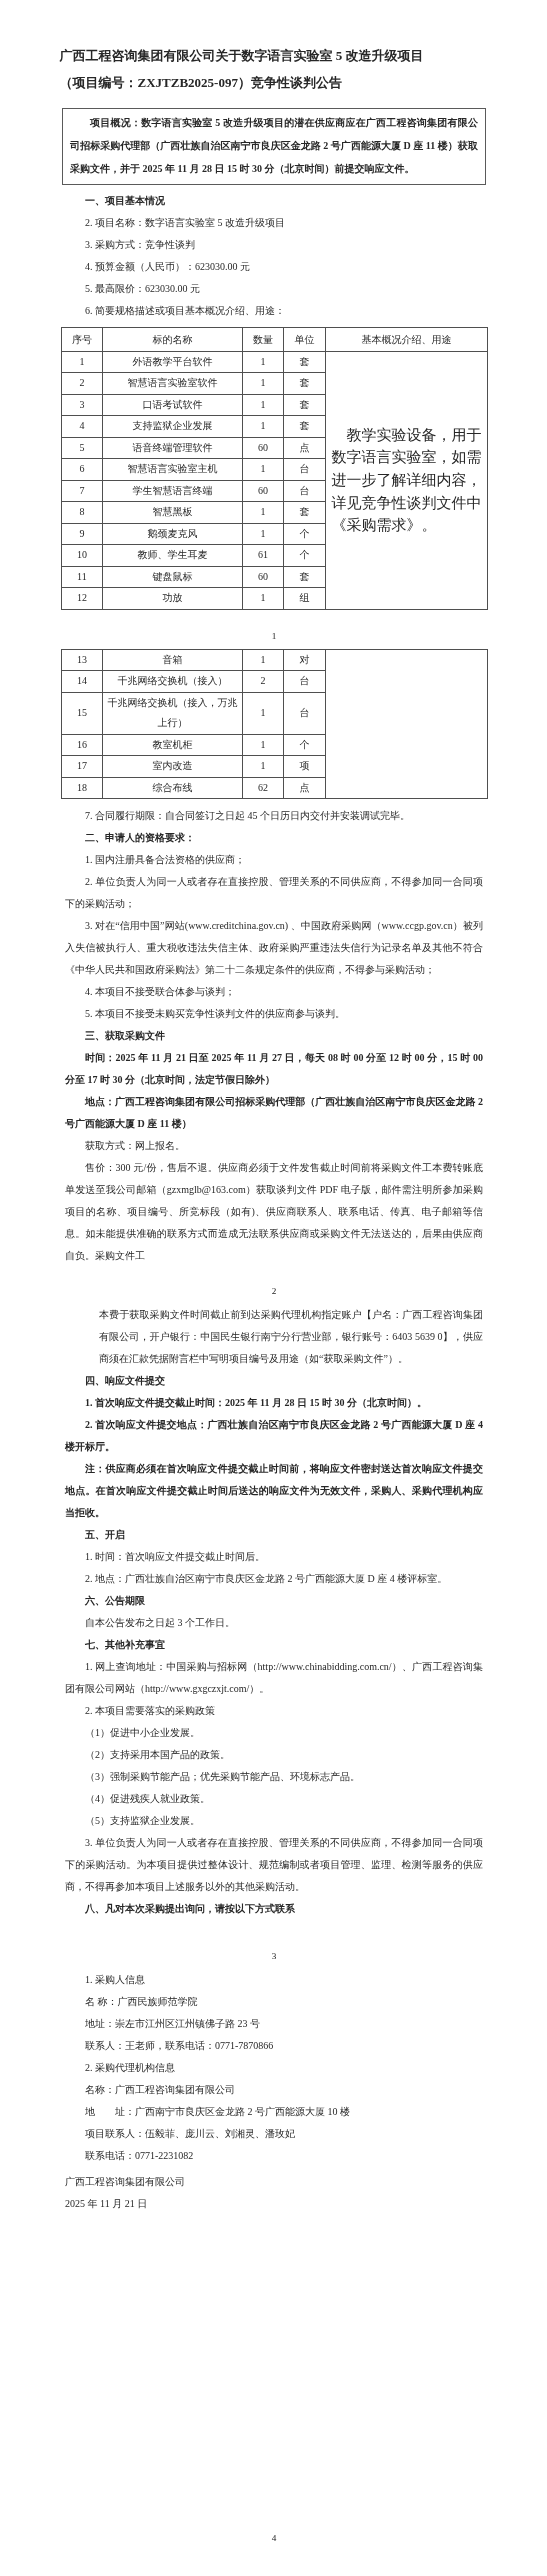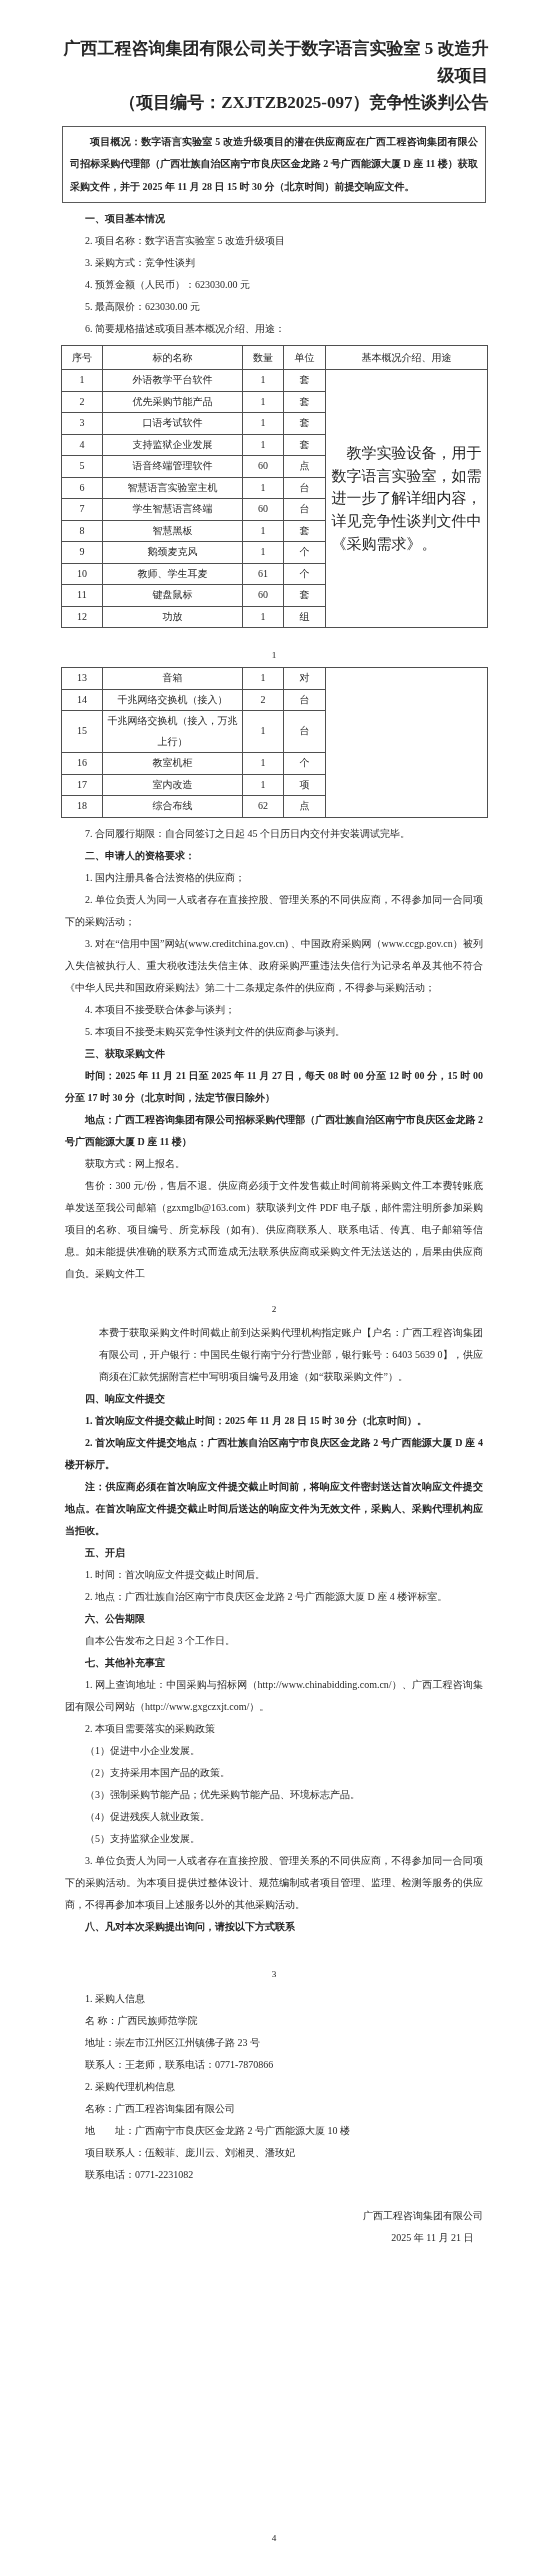--- a/index.html
+++ b/index.html
@@ -9,21 +9,21 @@
     width: 548px;
     height: 2576px;
     margin: 0;
     background: #ffffff;
     color: #272727;
     font-family: "Liberation Serif", "DejaVu Serif", serif;
     font-size: 10px;
     padding: 30px 65px 0 65px;
     overflow: hidden;
   }
-  .title-block { text-align: right; font-weight: bold; font-size: 17px; line-height: 27px; margin: 5px -5.5px; }
+  .title-block { text-align: left; font-weight: bold; font-size: 13px; line-height: 27px; margin: 12px -5.5px; }
   .title-block p { margin: 0; }
   .overview-box {
     border: 0.7px solid #5a5a5a;
     margin: 10.3px -2.7px 0 -2.7px;
     padding: 3.4px 6.8px;
     font-weight: bold;
     line-height: 22.6px;
     text-align: justify;
   }
   .overview-box p { margin: 0; text-indent: 2em; }
@@ -55,21 +55,21 @@
     padding: 0 5.5px;
     vertical-align: middle;
     font-size: 15px;
   }
   .t2 { margin-top: 9.6px; }
   .pagenum { text-align: center; font-size: 9.2px; line-height: 13.7px; color: #222; }
   #pn1 { margin-top: 20.5px; }
   #pn2 { margin-top: 18px; }
   #pn3 { margin-top: 30px; }
   #pn4 { position: absolute; bottom: 30px; left: 0; width: 100%; }
-  .sig { margin-top: 19px; text-align: right; line-height: 22px; }
+  .sig { margin-top: 4px; line-height: 22px; }
   .sig p { margin: 0; }
   .sig .date { padding-right: 9.6px; }
 </style>
 </head>
 <body>
 
 <div class="doc">
 
   <div class="title-block">
     <p>广西工程咨询集团有限公司关于数字语言实验室 5 改造升级项目</p>
@@ -111,21 +111,21 @@
     <tbody id="t1body">
         <tr>
           <td>1</td>
           <td>外语教学平台软件</td>
           <td>1</td>
           <td>套</td>
           <td class="note" rowspan="12">教学实验设备，用于数字语言实验室，如需进一步了解详细内容，详见竞争性谈判文件中《采购需求》。</td>
         </tr>
         <tr>
           <td>2</td>
-          <td>优先采购节能产品</td>
+          <td>智慧语言实验室软件</td>
           <td>1</td>
           <td>套</td>
         </tr>
         <tr>
           <td>3</td>
           <td>口语考试软件</td>
           <td>1</td>
           <td>套</td>
         </tr>
         <tr>

